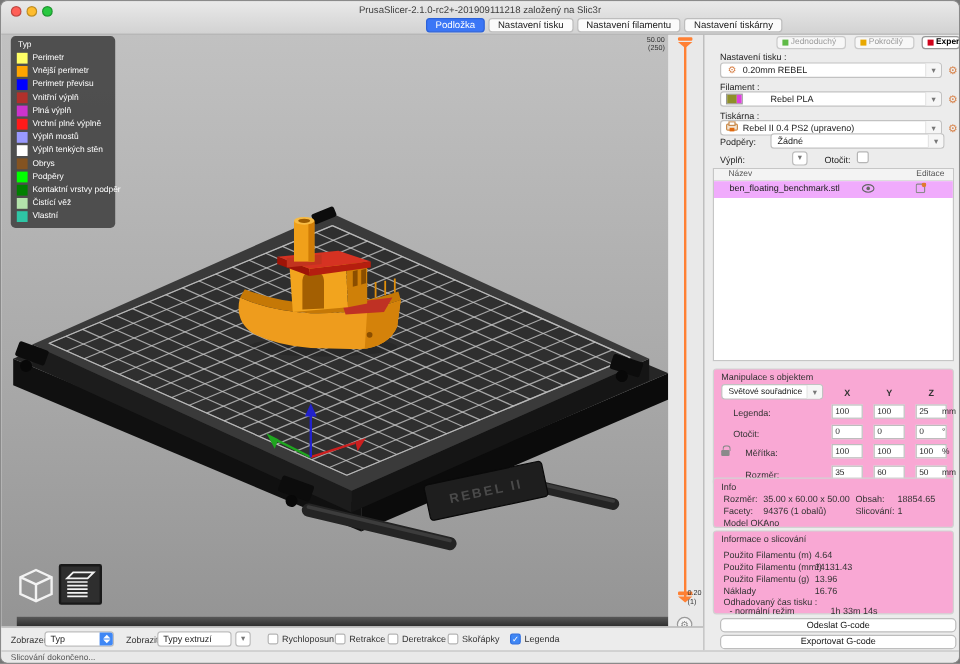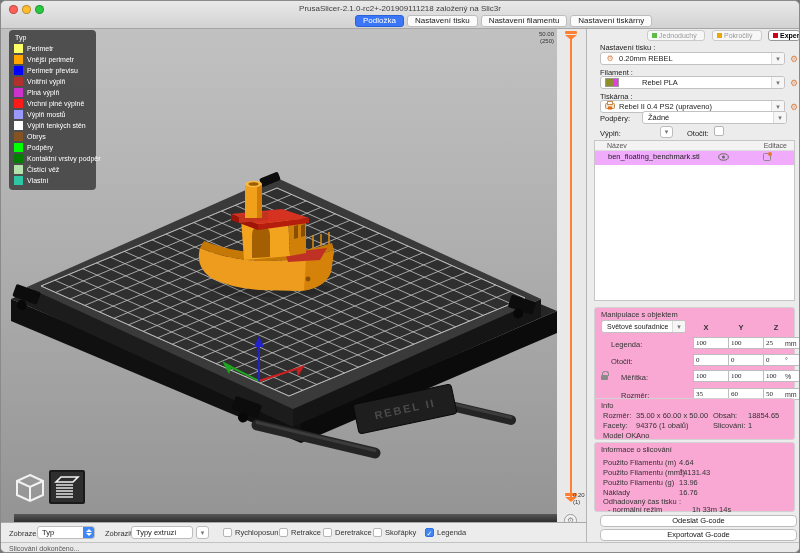--- a/index.html
+++ b/index.html
@@ -52,21 +52,21 @@
 .obj-list{position:absolute;top:111px;left:7px;width:201px;height:161px;background:#fff;border:1px solid #c6c6c6}
 .obj-header{height:10px;background:#f3f3f3;border-bottom:1px solid #ddd;font-size:7px;color:#555;position:relative}
 .obj-header .h-name{position:absolute;left:12px;top:1px}
 .obj-header .h-edit{position:absolute;right:7px;top:1px}
 .obj-row{height:14px;background:#f0abfc;position:relative;font-size:7.5px;color:#222}
 .obj-row .o-name{position:absolute;left:13px;top:1px;white-space:nowrap}
 .panel{position:absolute;left:7px;width:201px;background:#f9a8d4;border:1px solid #d2d2d2;border-radius:3px}
 .panel-title{position:absolute;top:2px;left:6px;font-size:7.5px;color:#333;white-space:nowrap}
 .mrow{position:absolute;left:0;right:0;height:13px}
 .rl{position:absolute;top:3px;font-size:7.5px;color:#333;white-space:nowrap}
-.num{position:absolute;width:38px;height:12px;border:1px solid #bdbdbd;background:#fff;font-size:7px;padding:0 2px;color:#222;font-family:Liberation Serif, serif}
+.num{position:absolute;width:26px;height:12px;border:1px solid #bdbdbd;background:#fff;font-size:7px;padding:0 2px;color:#222;font-family:Liberation Sans, sans-serif}
 .unit{position:absolute;left:190px;top:3px;font-size:7px;color:#333}
 .colh{position:absolute;width:26px;text-align:center;font-size:7.5px;color:#333;font-weight:bold}
 .lock{position:absolute;left:6px;top:5px;width:7px;height:5px;background:#8a8a8a;border-radius:1px}
 .lock::before{content:"";position:absolute;top:-4px;left:1px;width:5px;height:4px;border:1px solid #8a8a8a;border-bottom:none;border-radius:3px 3px 0 0}
 .ir{position:absolute;font-size:7.5px;color:#333;white-space:nowrap}
 .gbtn{position:absolute;left:13px;width:197px;height:12px;background:#fff;border:1px solid #bdbdbd;border-radius:4px;font-size:7.5px;color:#111;text-align:center;line-height:10px}
 
 .toolbar{position:absolute;top:521px;left:0;width:585px;height:20px;background:#ececec;border-top:1px solid #a9a9a9}
 .tb-label{position:absolute;top:6px;font-size:7.5px;color:#333;white-space:nowrap}
 .tb-select{position:absolute;top:3px;height:13px;background:#fff;border:1px solid #bdbdbd;border-radius:3px;font-size:7.5px;color:#222;display:flex;align-items:center}

